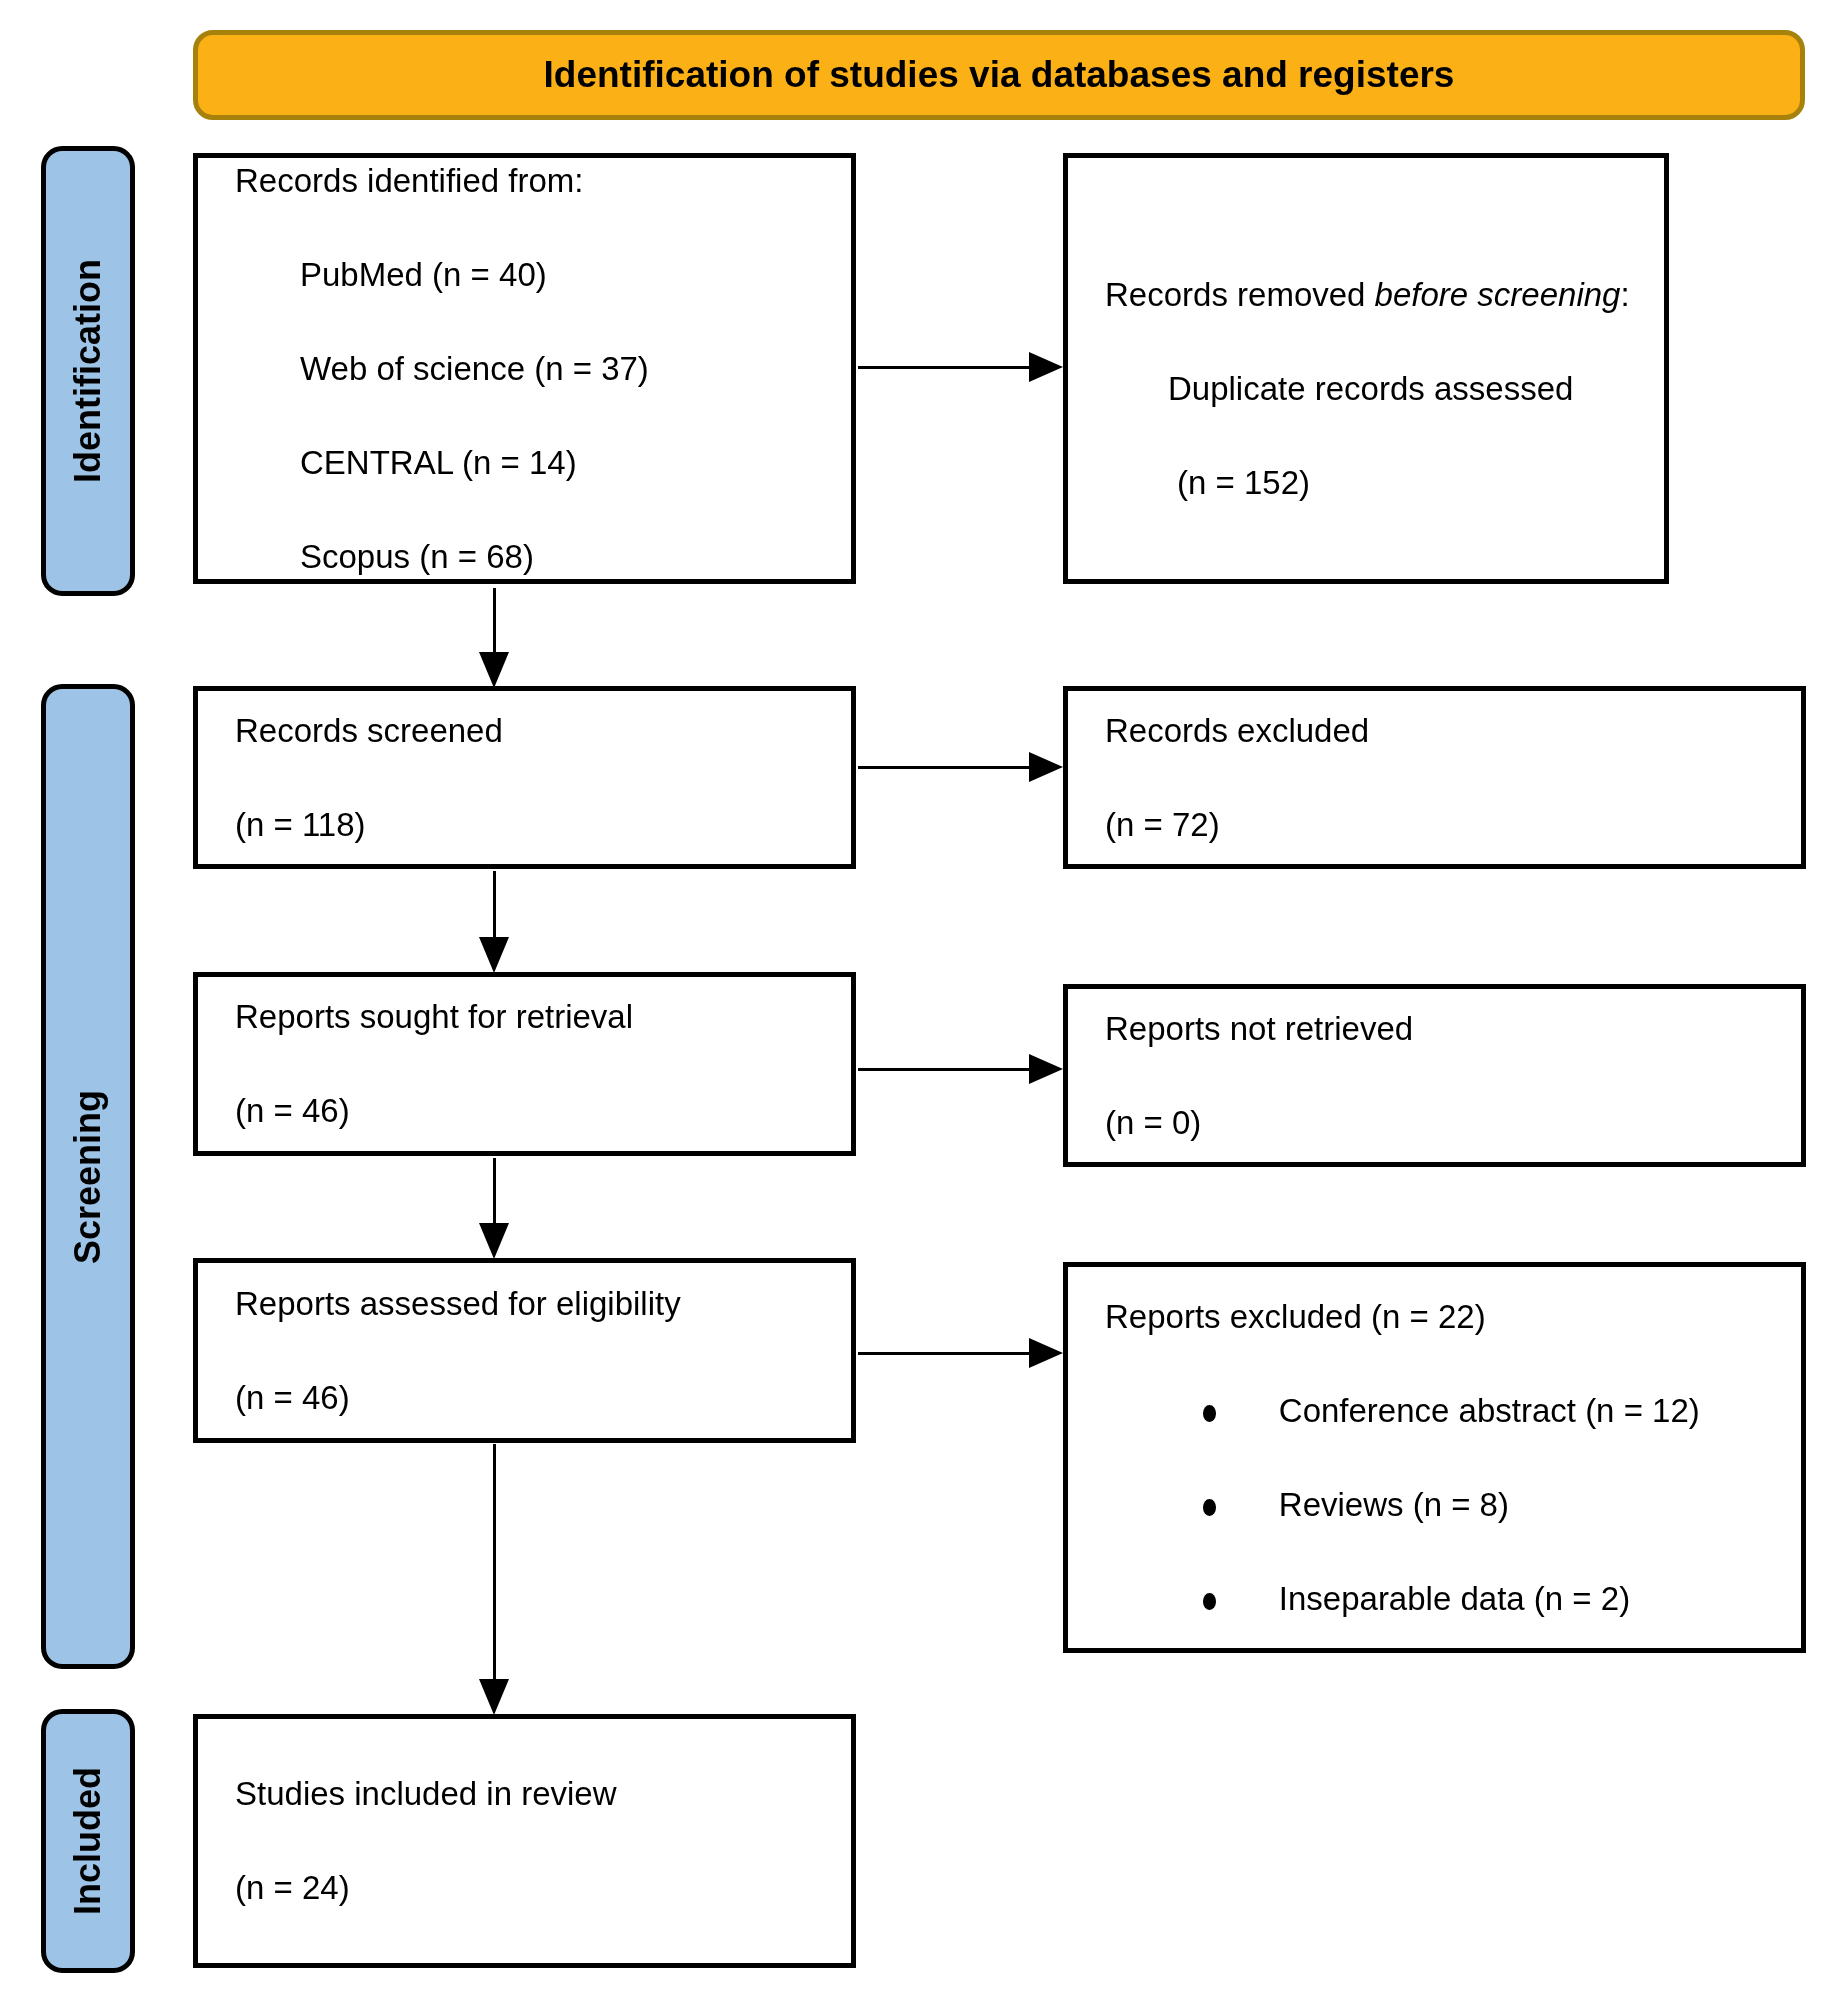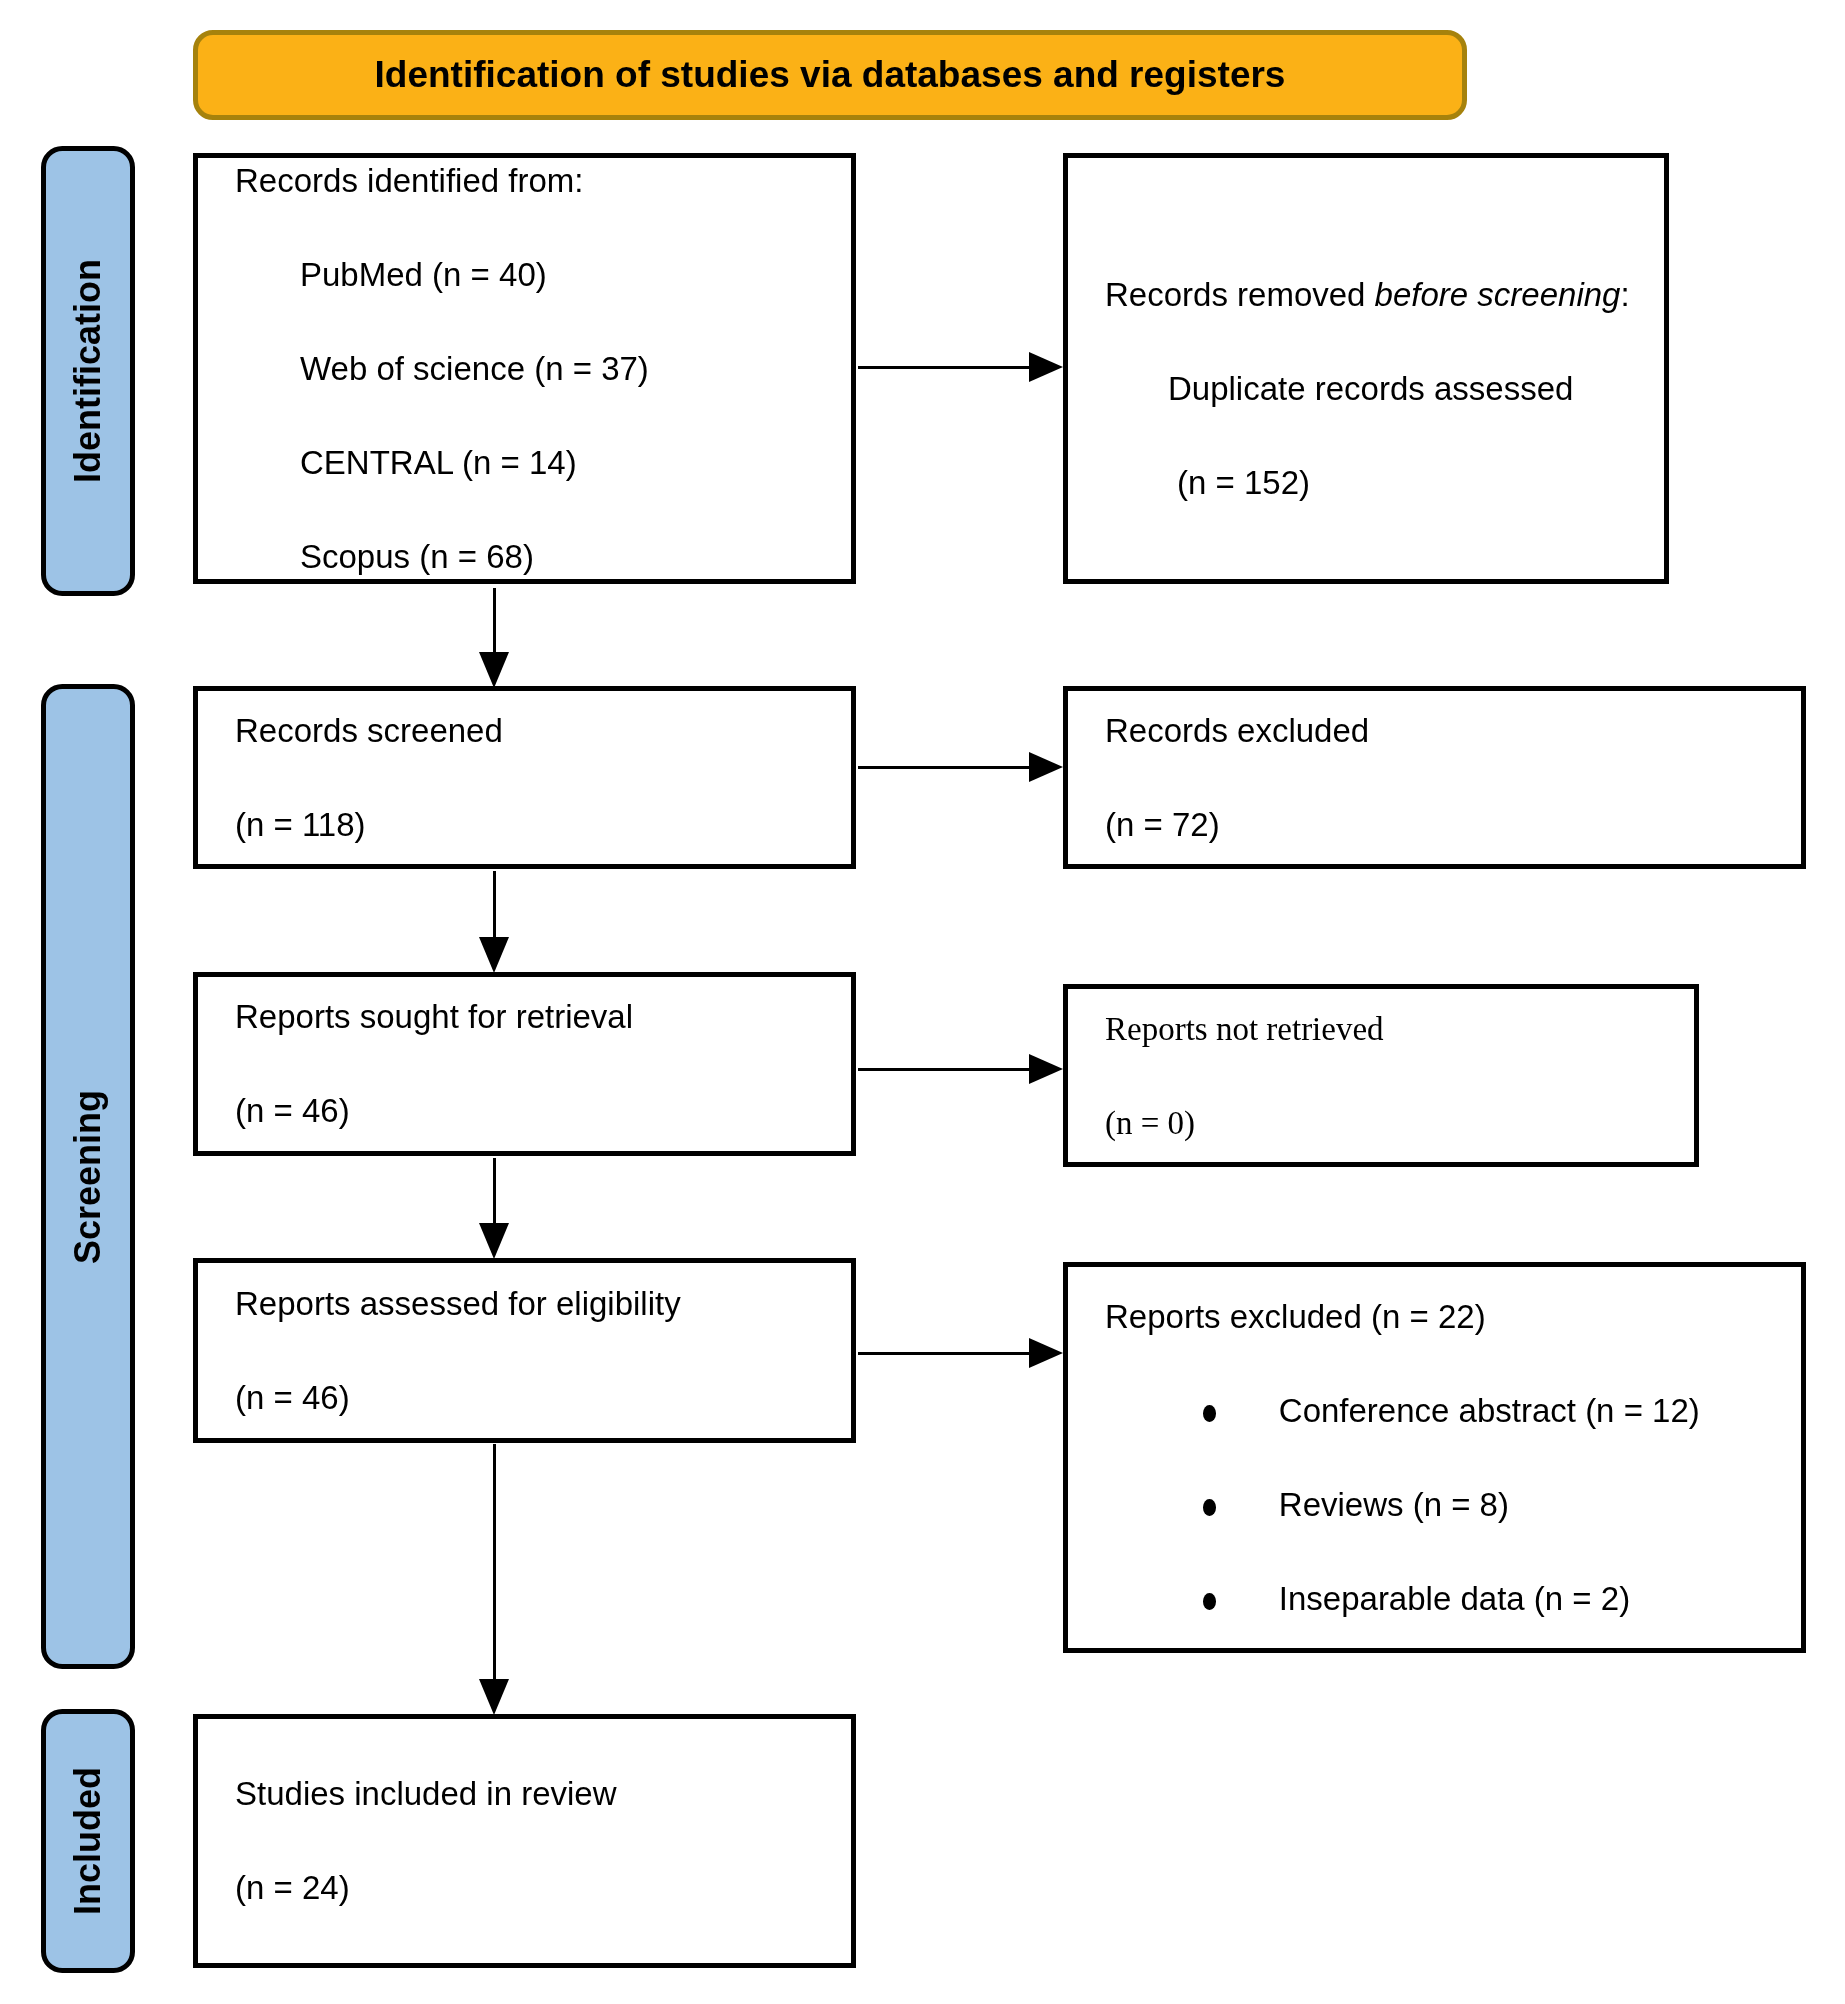--- a/index.html
+++ b/index.html
@@ -14,21 +14,21 @@
     width: 1846px;
     height: 2005px;
     background: #ffffff;
     overflow: hidden;
   }
 
   
   .banner {
     position: absolute;
     left: 193px; top: 30px;
-    width: 1274px; height: 90px;
+    width: 1612px; height: 90px;
     box-sizing: border-box;
     background: var(--banner-fill, #FBB116);
     border: 5px solid var(--banner-border, #A6820C);
     border-radius: 20px;
     display: flex;
     align-items: center;
     justify-content: center;
     font-weight: bold;
     font-size: 37px;
   }
@@ -156,21 +156,21 @@
   </div>
   <div class="box" style="left:1063px; top:686px; width:743px; height:183px;">
     <span class="line">Records excluded</span>
     <span class="line">(n = 72)</span>
   </div>
 
   <div class="box" style="left:193px; top:972px; width:663px; height:184px;">
     <span class="line">Reports sought for retrieval</span>
     <span class="line">(n = 46)</span>
   </div>
-  <div class="box" style="left:1063px; top:984px; width:636px; height:183px;font-family:Liberation Serif, serif;">
+  <div class="box" style="left:1063px; top:984px; width:743px; height:183px;">
     <span class="line">Reports not retrieved</span>
     <span class="line">(n = 0)</span>
   </div>
 
   <div class="box" style="left:193px; top:1258px; width:663px; height:185px;">
     <span class="line">Reports assessed for eligibility</span>
     <span class="line">(n = 46)</span>
   </div>
   <div class="box" style="left:1063px; top:1262px; width:743px; height:391px;">
     <span class="line">Reports excluded (n = 22)</span>

